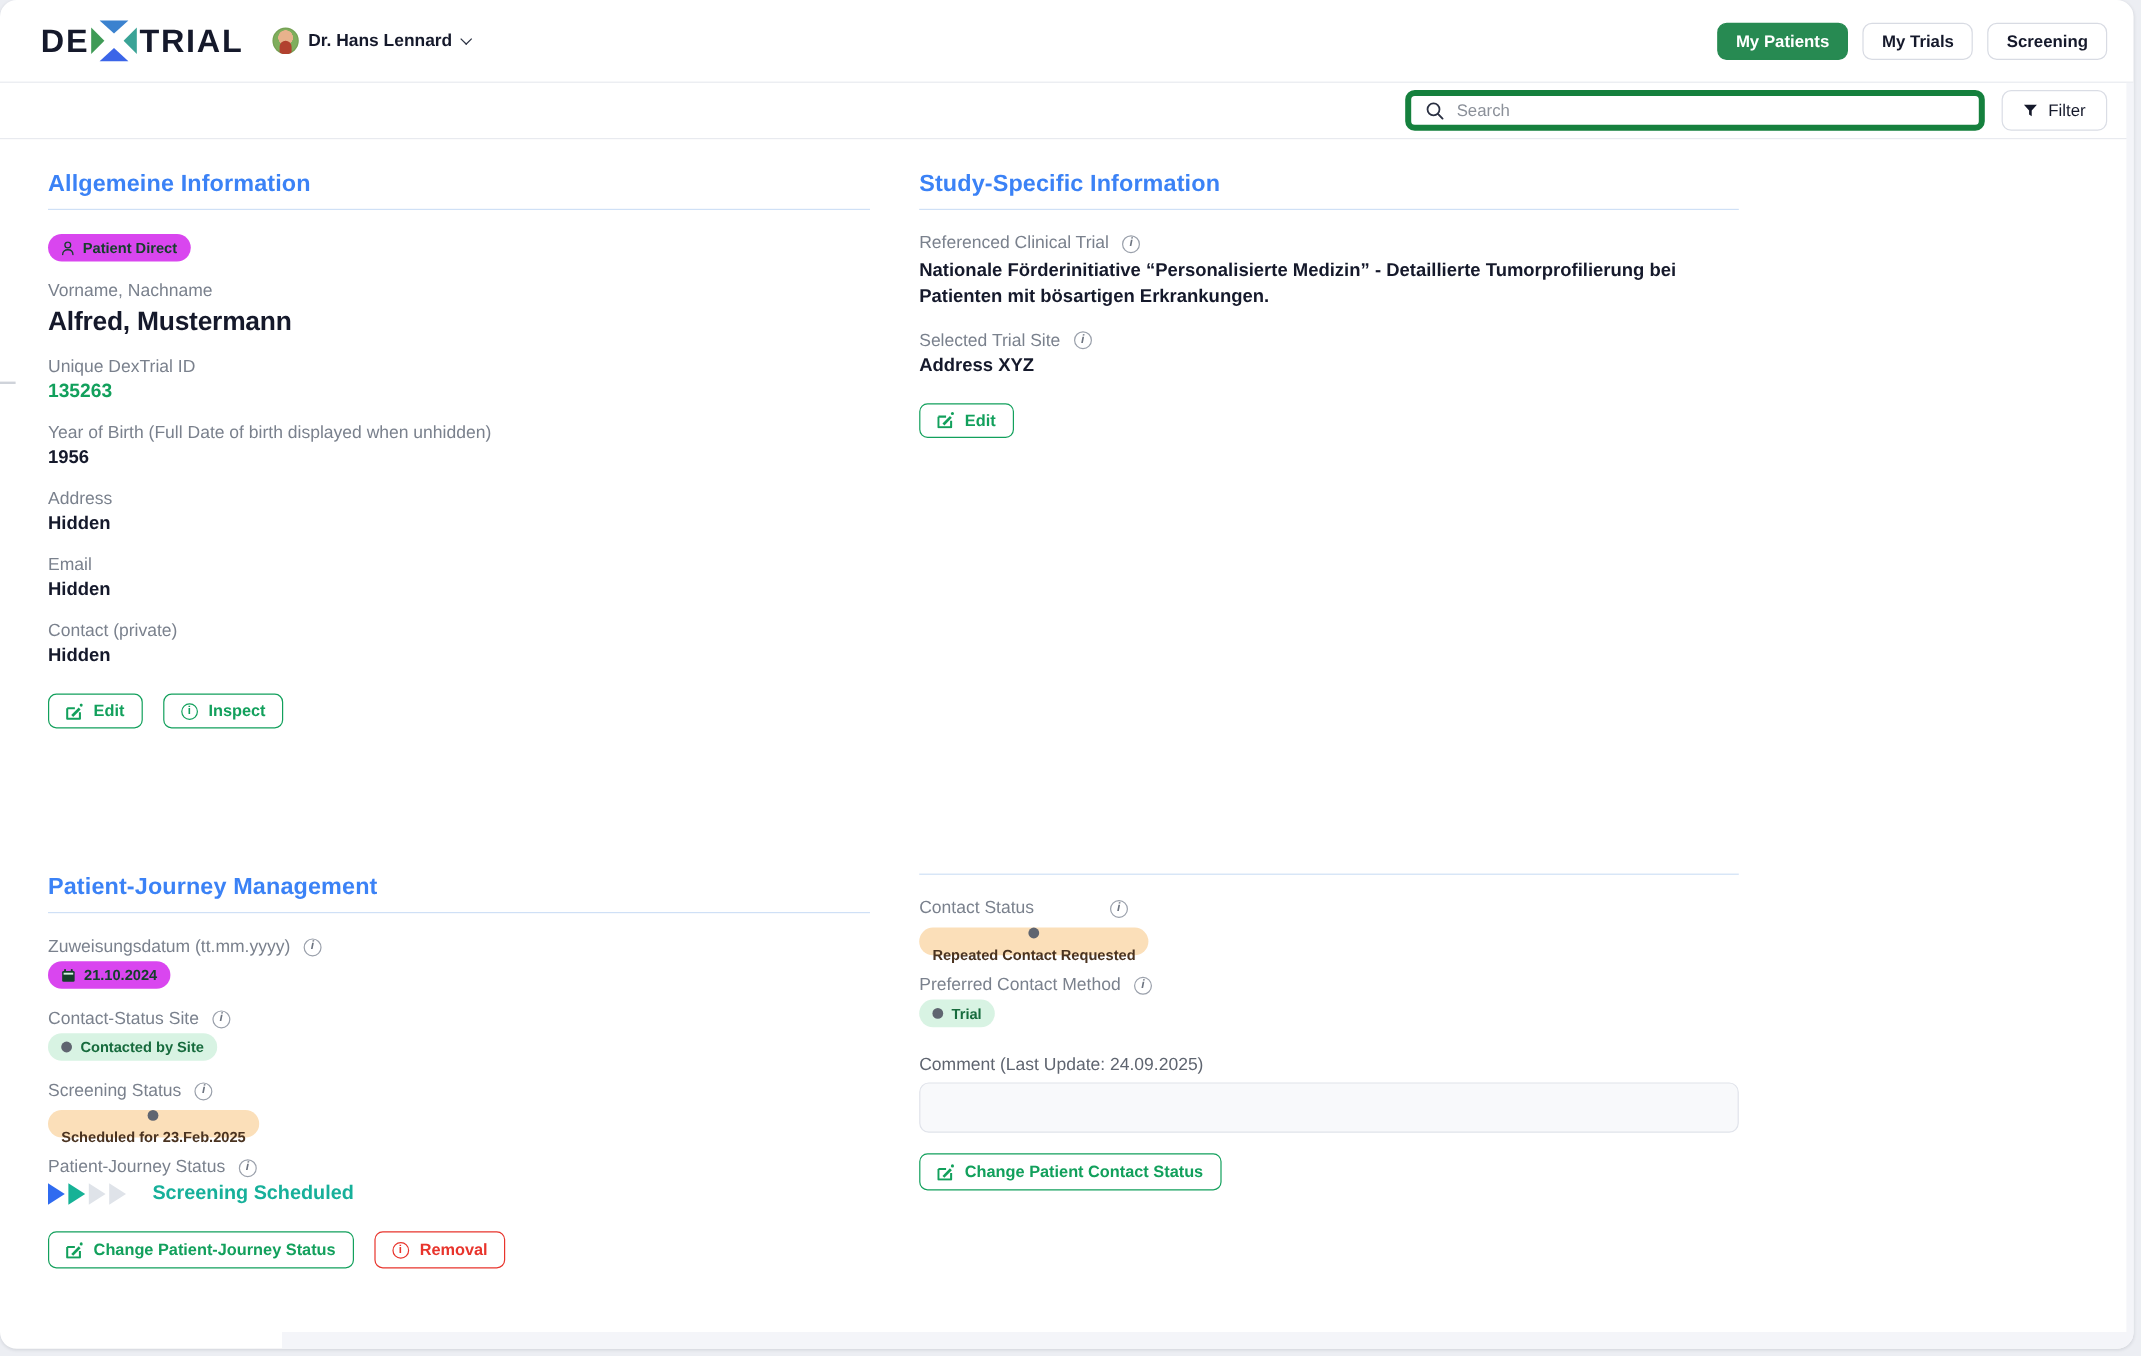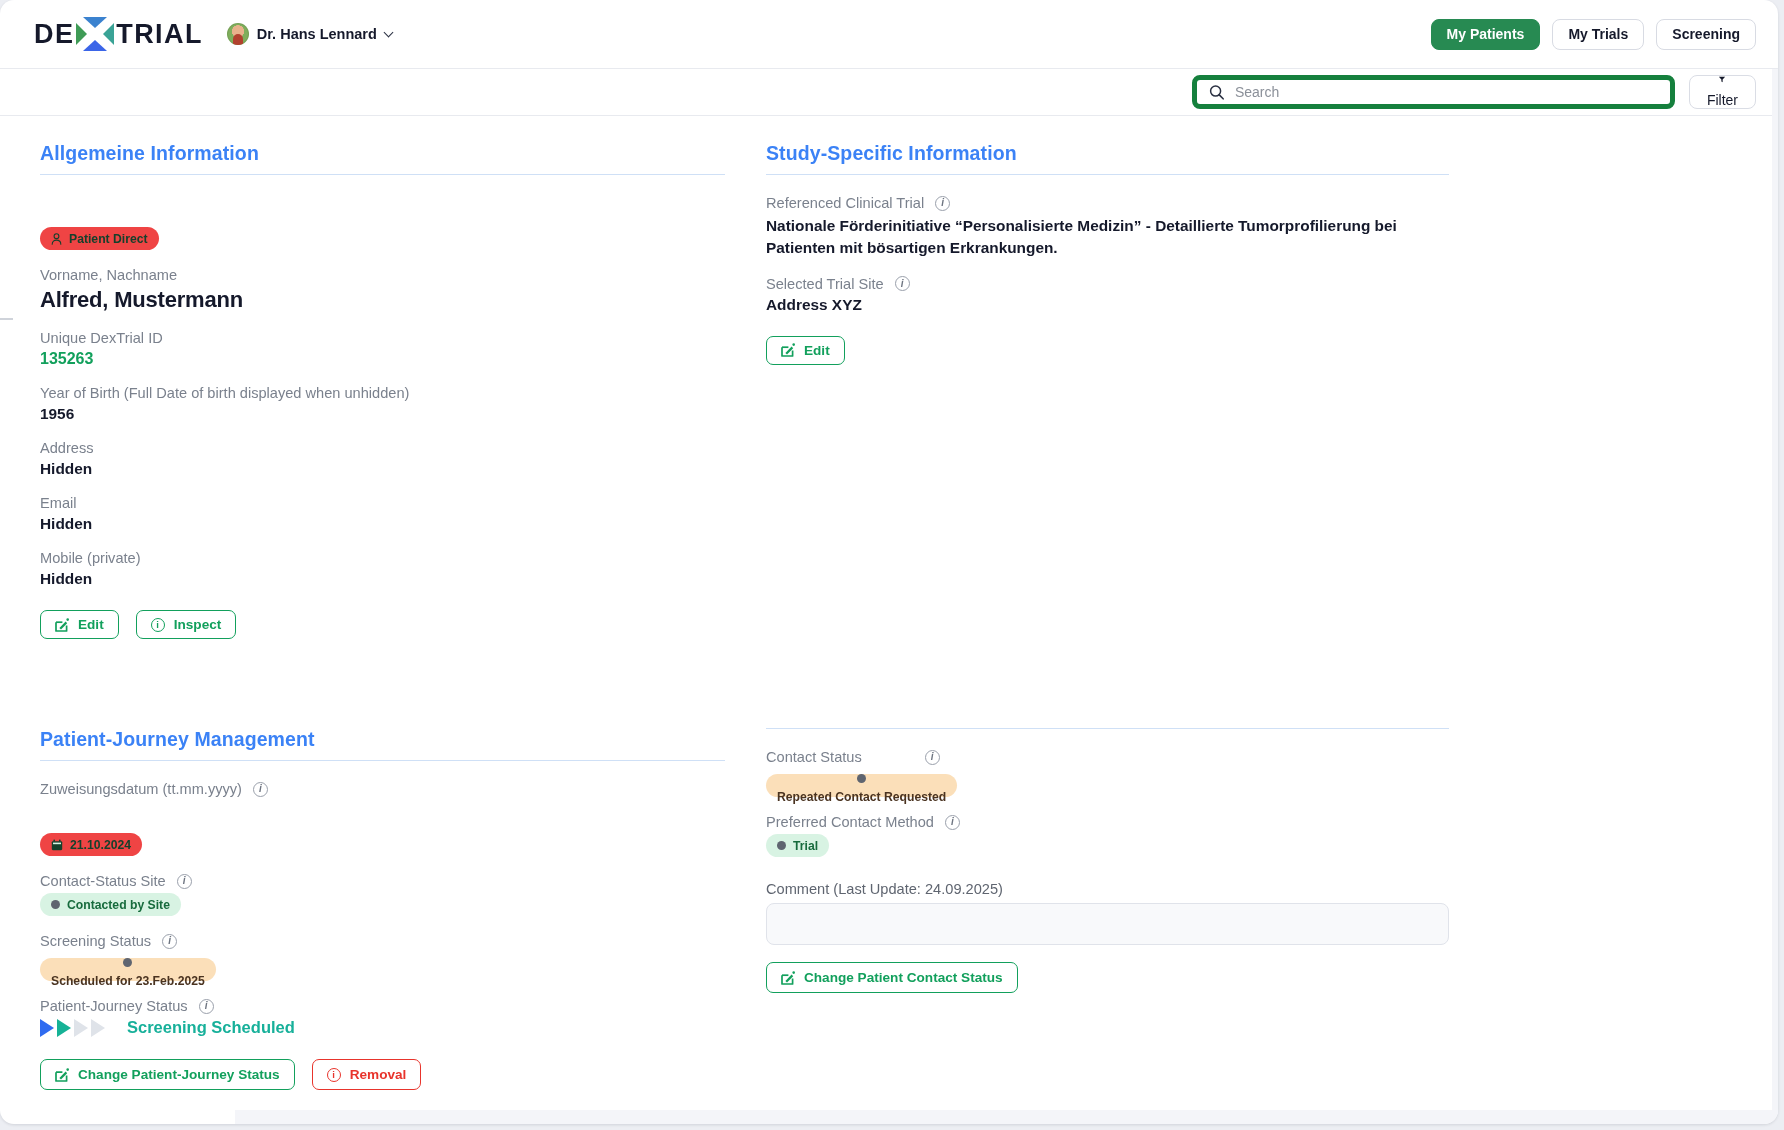--- a/index.html
+++ b/index.html
@@ -96,21 +96,21 @@
   .search-input {
     border: none; outline: none; background: transparent;
     font-family: "Liberation Sans", sans-serif;
     font-size: 14px; color: #2a3042; width: 100%;
   }
   .search-input::placeholder { color: #8b9099; }
   .filter-btn {
     height: 34px; padding: 0 17px; border-radius: 8px;
     border: 1px solid #dadde5; background: #fff;
     display: flex; align-items: center; gap: 9px;
-    font-size: 14px; color: #15192b; cursor: pointer; flex-direction: column;
+    font-size: 14px; color: #15192b; cursor: pointer;
   }
 
   
   .content { position: relative; padding: 26px 0 0 0; }
   .col-left  { position: absolute; left: 40px;  top: 26px; width: 685px; }
   .col-right { position: absolute; left: 766px; top: 26px; width: 685px; }
   .col-left-2  { position: absolute; left: 40px;  top: 612px; width: 685px; }
   .col-right-2 { position: absolute; left: 766px; top: 612px; width: 685px; }
 
   .sec-title {
@@ -137,21 +137,21 @@
     display: inline-flex; align-items: center; justify-content: center;
     cursor: pointer; flex: none; line-height: 1;
   }
 
   
   .pill {
     display: inline-flex; align-items: center; gap: 7px;
     height: 23px; padding: 0 11px; border-radius: 999px;
     font-size: 12.2px; font-weight: bold;
   }
-  .pill.mint   { background: #ef4444; color: #15402b; margin-top: 32px; }
+  .pill.mint   { background: #d946ef; color: #15402b; }
   .pill.mintdk { background: #d8f3e3; color: #176b3d; }
   .pill.peach  { background: #fbdfb9; color: #4a3320; flex-direction: column; }
   .dot { width: 9px; height: 9px; border-radius: 50%; background: #5f6570; flex: none; }
 
   .person-glyph { width: 11px; height: 12px; flex: none; }
   .cal-glyph { width: 12px; height: 12px; flex: none; }
 
   
   .btn-row { display: flex; gap: 17px; margin-top: 22px; }
   .obtn {
@@ -286,21 +286,21 @@
         <div class="field-label">Address</div>
         <div class="field-value">Hidden</div>
       </div>
 
       <div class="field">
         <div class="field-label">Email</div>
         <div class="field-value">Hidden</div>
       </div>
 
       <div class="field">
-        <div class="field-label">Mobile (private)</div>
+        <div class="field-label">Contact (private)</div>
         <div class="field-value">Hidden</div>
       </div>
 
       <div class="btn-row">
         <button class="obtn">
           <svg class="pencil-glyph" viewBox="0 0 14 14">
             <path d="M1 4.2 V13 H11.6 V7.6" fill="none" stroke="#12a05c" stroke-width="1.7" stroke-linejoin="round"></path>
             <path d="M1 4.2 H7.4" fill="none" stroke="#12a05c" stroke-width="1.7"></path>
             <path d="M4.4 9.9 L10.6 3.6 L12.2 5.2 L6 11.5 Z" fill="#12a05c"></path>
             <circle cx="12.7" cy="1.6" r="1.3" fill="#12a05c"></circle>

